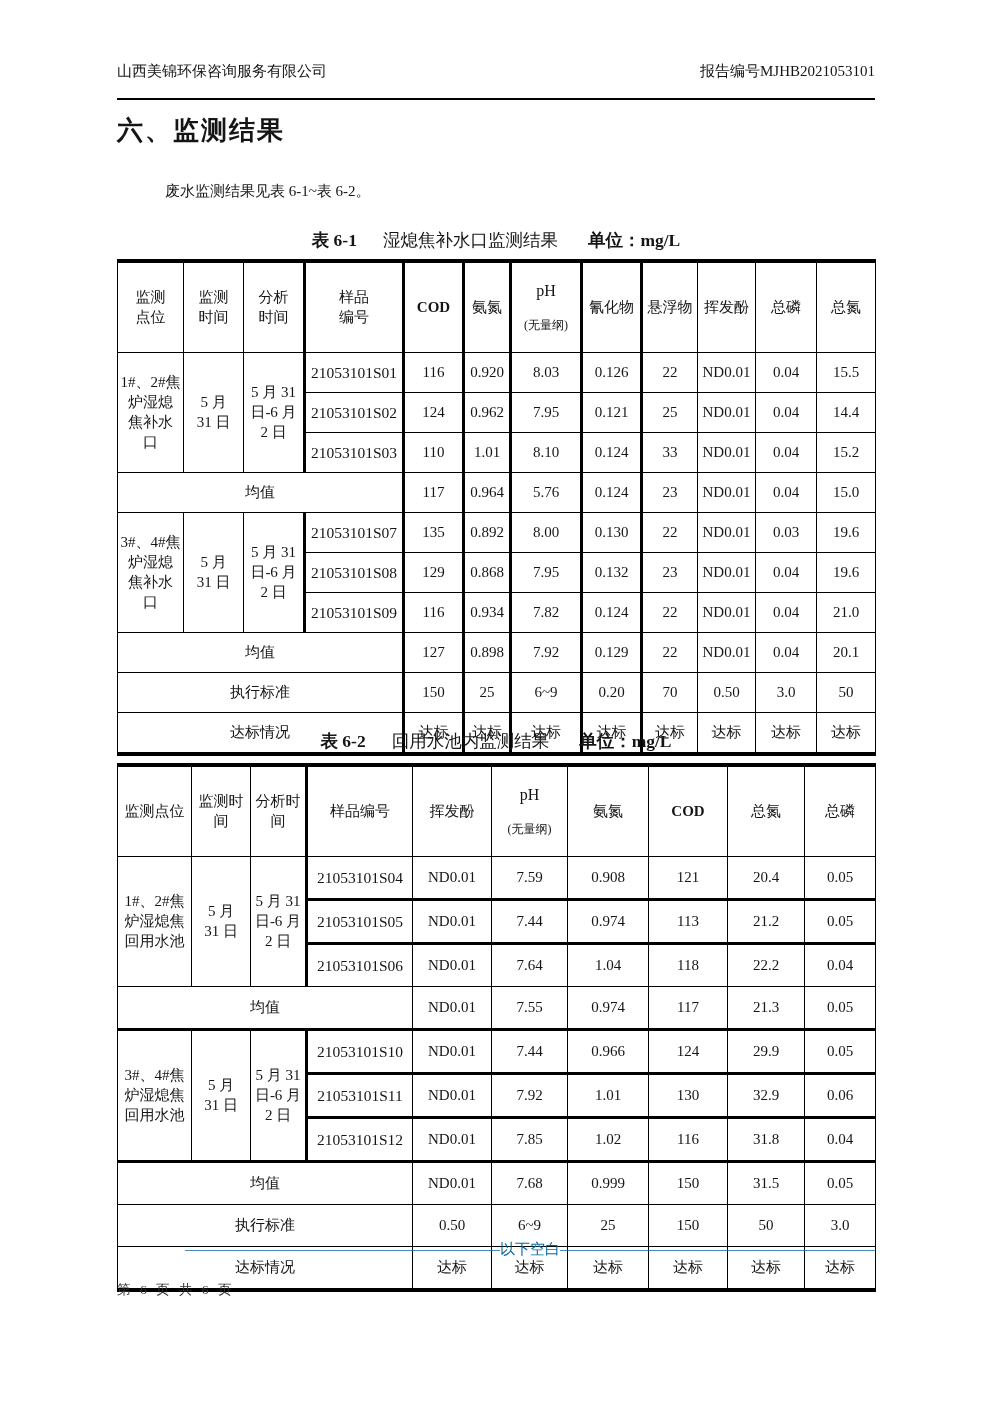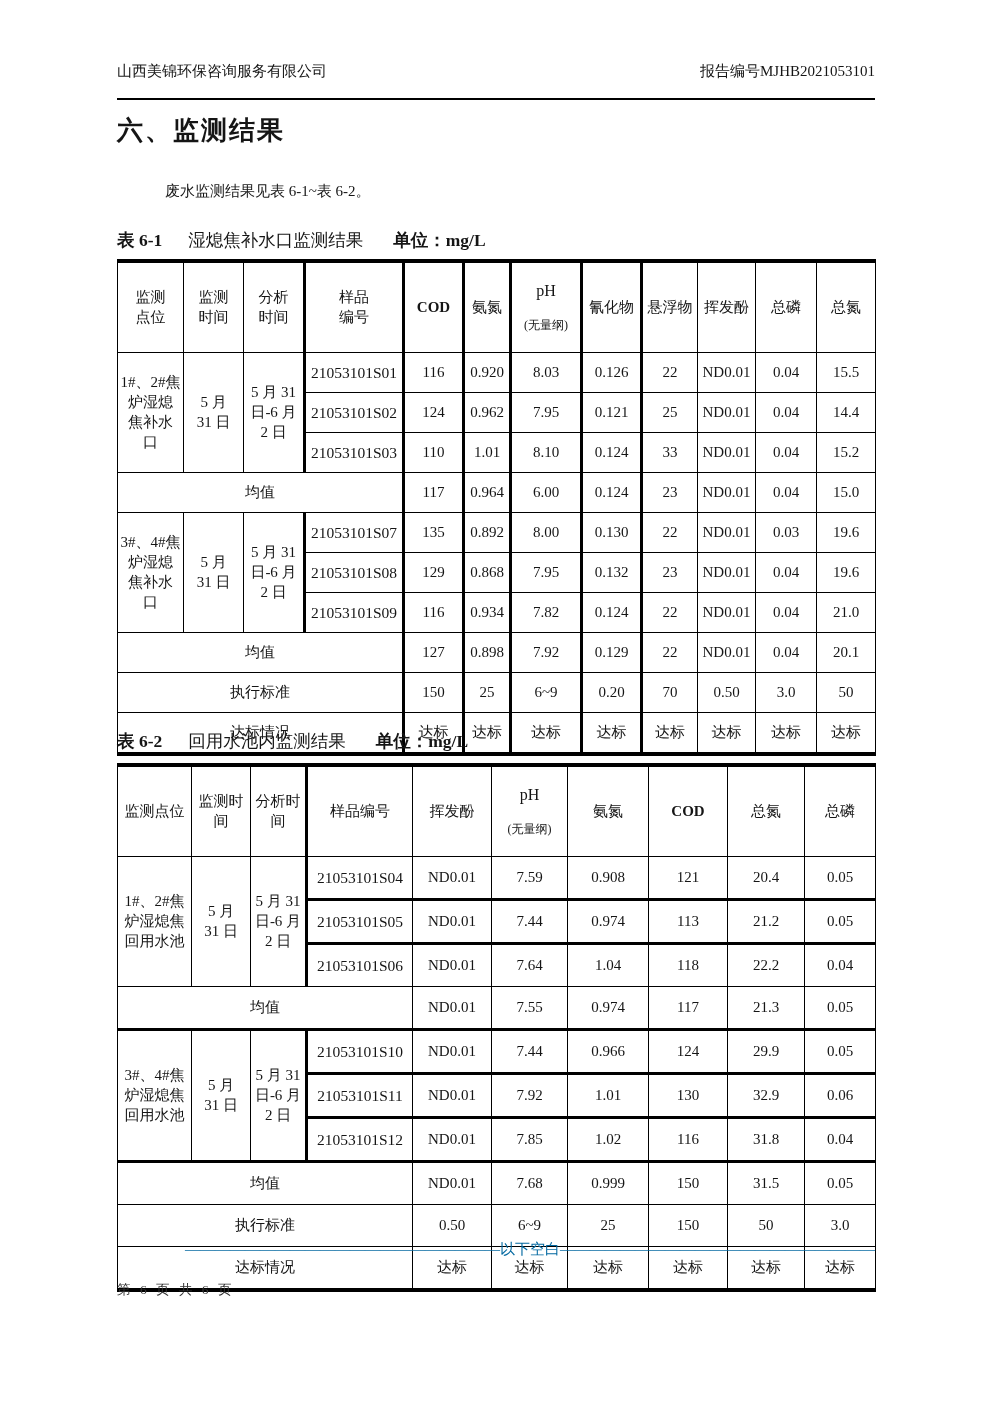--- a/index.html
+++ b/index.html
@@ -5,21 +5,21 @@
   html,body{margin:0;padding:0}
   body{
     width:992px;height:1403px;background:#fff;position:relative;
     font-family:"Liberation Serif","DejaVu Serif",serif;color:#151515;
   }
   .abs{position:absolute}
   .pagehead{top:62px;left:117px;width:758px;display:flex;justify-content:space-between;align-items:center;font-size:15px}
   .rule{top:98px;left:117px;width:758px;height:2px;background:#000}
   .sect{top:113px;left:117px;font-size:26px;font-weight:bold;letter-spacing:2px}
   .intro{top:182px;left:165px;font-size:15px}
-  .cap{left:117px;width:758px;font-size:17.5px;white-space:nowrap}
+  .cap{left:117px;width:758px;text-align:center;font-size:17.5px;white-space:nowrap}
   .cap1{top:228px}
   .cap2{top:729px}
   .cap .lbl{font-weight:bold;margin-right:26px}
   .cap .unit{font-weight:bold;margin-left:30px}
   table{position:absolute;border-collapse:collapse;table-layout:fixed;width:758px;
         border-top:4px solid #000;border-bottom:4px solid #000}
   td{border:1.5px solid #000;text-align:center;vertical-align:middle;
      font-size:15px;padding:0 1px;white-space:pre-line;line-height:1.32;overflow:hidden}
   .t1{top:259px;left:117px}
   .t2{top:763px;left:117px}
@@ -127,21 +127,21 @@
     <td class="tl">0.124</td>
     <td class="tl">33</td>
     <td>ND0.01</td>
     <td>0.04</td>
     <td>15.2</td>
   </tr>
   <tr class="r">
     <td colspan="4">均值</td>
     <td class="tl">117</td>
     <td class="tl">0.964</td>
-    <td class="tl">6.00</td>
+    <td class="tl">5.76</td>
     <td class="tl">0.124</td>
     <td class="tl">23</td>
     <td>ND0.01</td>
     <td>0.04</td>
     <td>15.0</td>
   </tr>
   <tr class="r">
     <td rowspan="3">3#、4#焦
 炉湿熄
 焦补水

